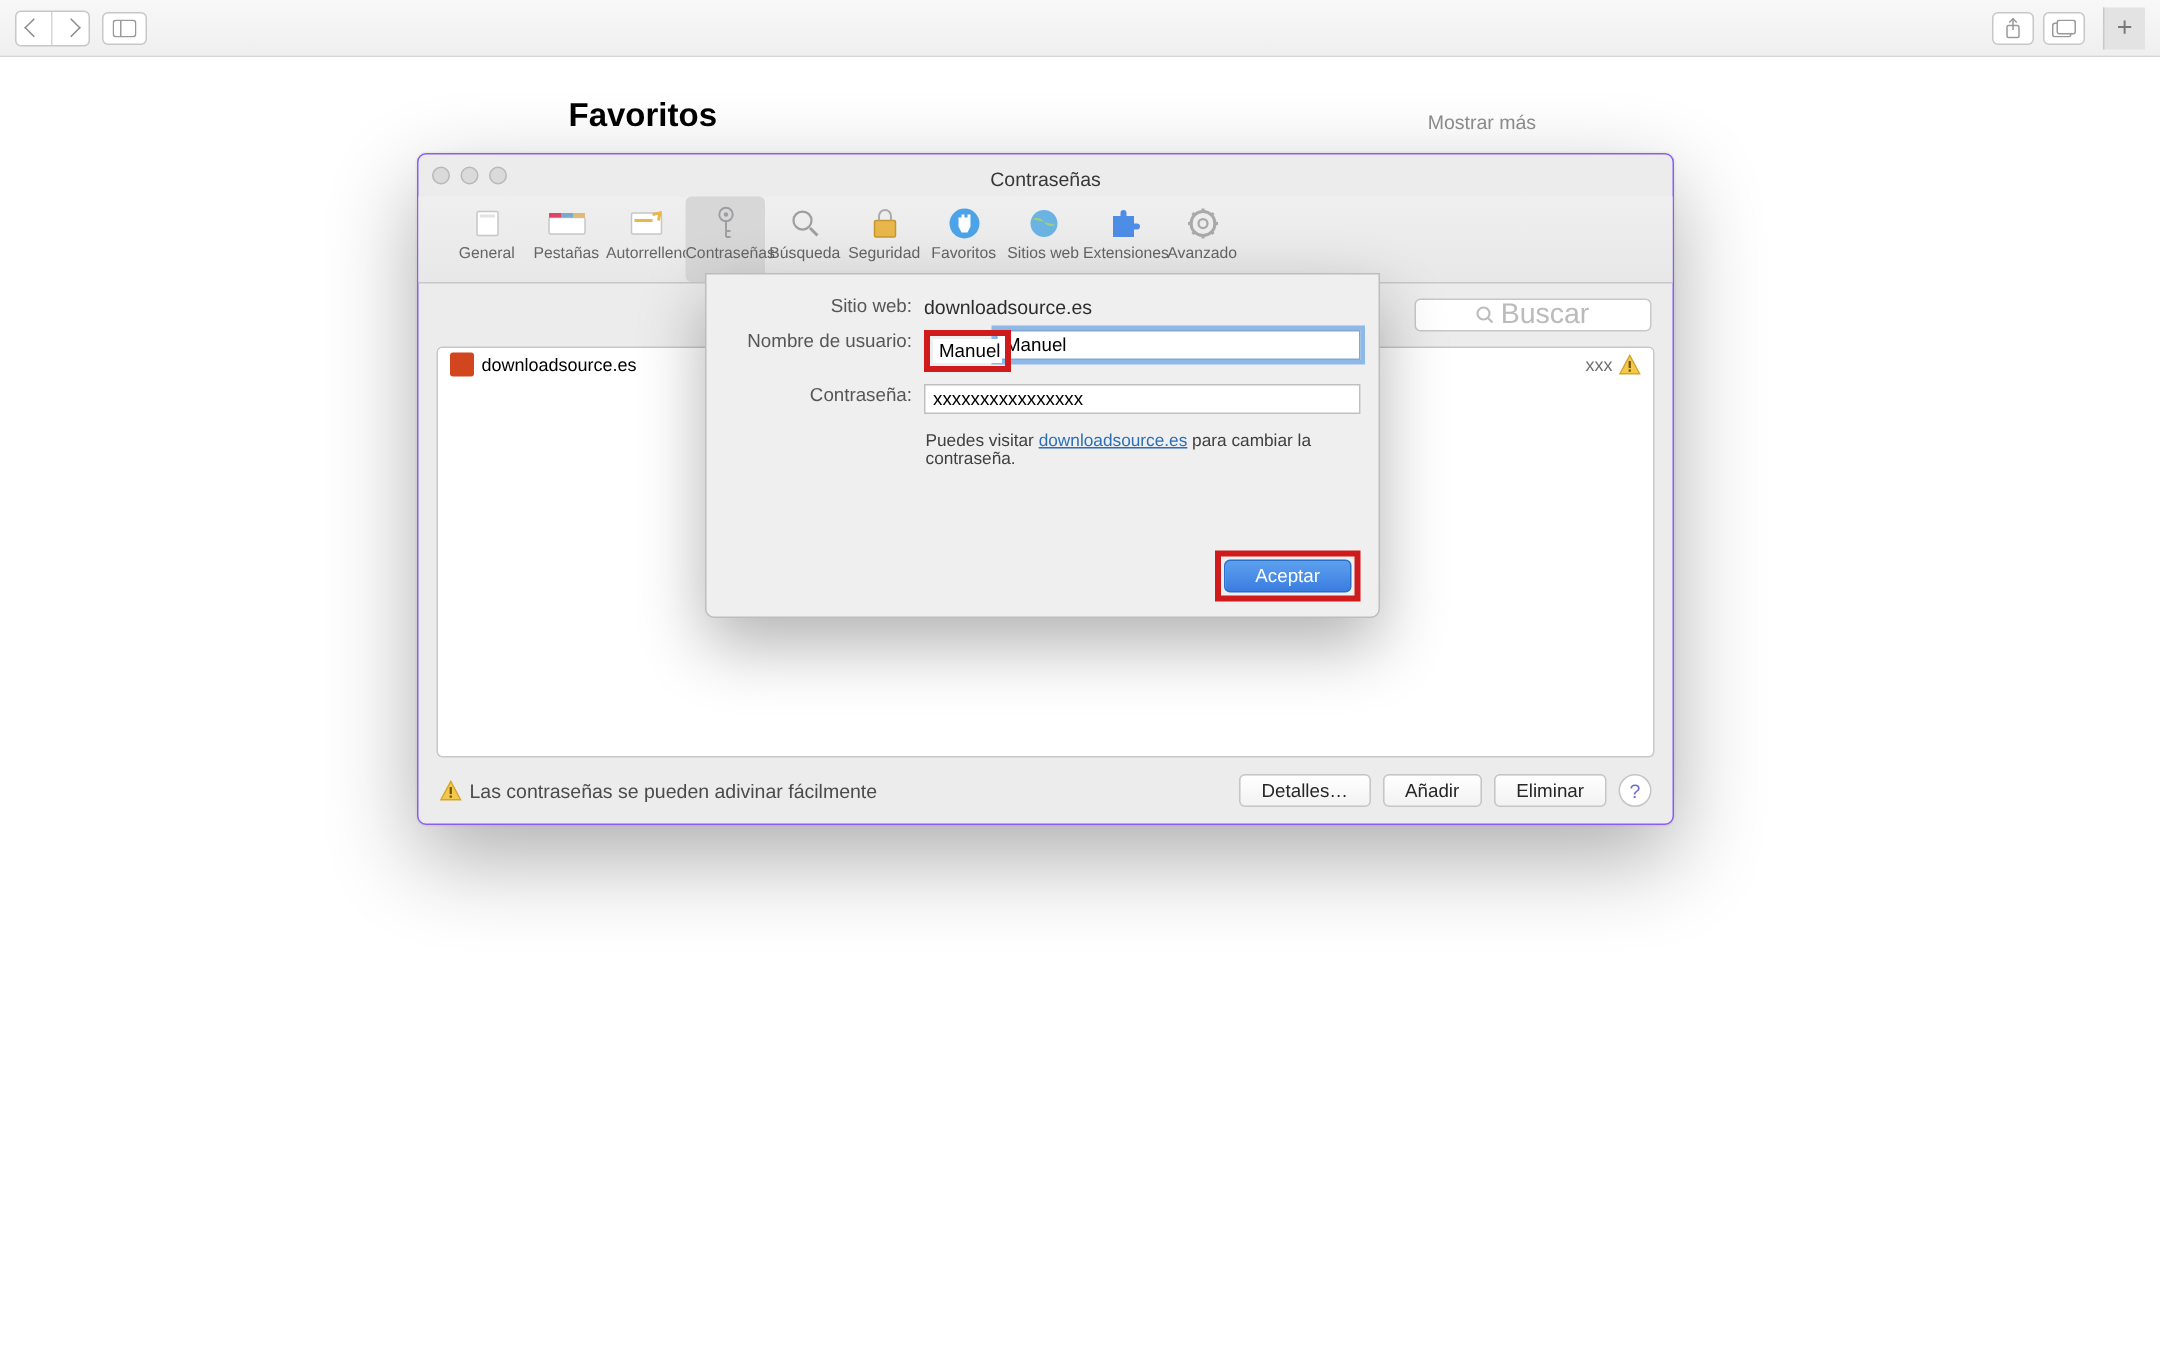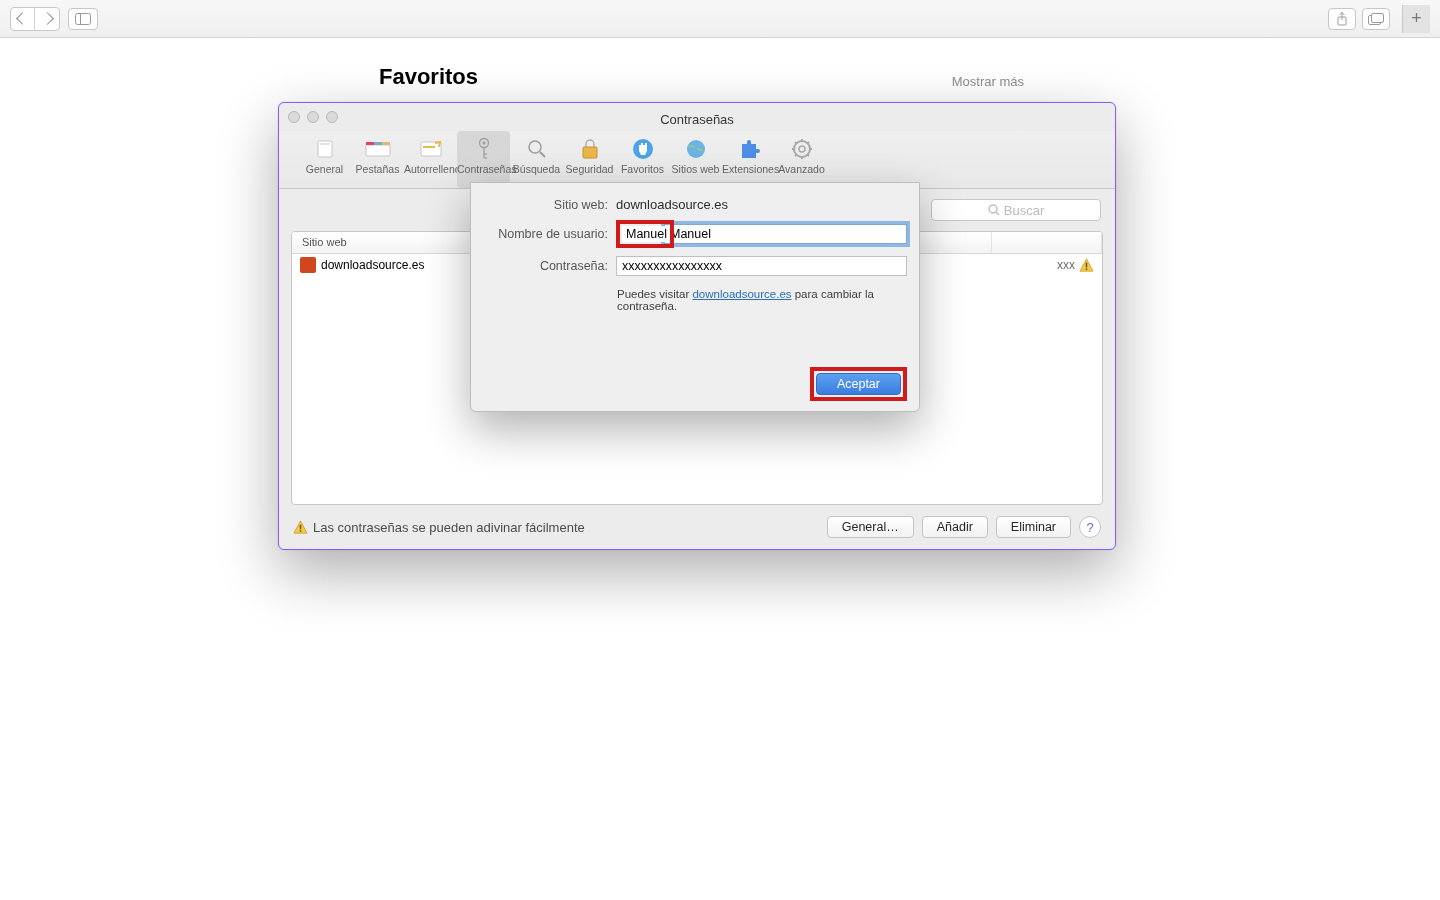--- a/index.html
+++ b/index.html
@@ -34,33 +34,33 @@
 
 .content{position:absolute;left:12px;right:12px;top:94px;bottom:44px;background:#fff;border:1px solid #c7c7c8;border-radius:4px;overflow:hidden}
 .colhead{height:22px;background:linear-gradient(#fff,#f3f3f3);border-bottom:1px solid #d9d9d9;display:flex;font-size:11px;color:#535353}
 .colhead div{padding:4px 10px;border-right:1px solid #e3e3e3}
 .row{height:22px;display:flex;align-items:center;font-size:12px;background:#fff}
 .row .c1{padding-left:8px;display:flex;align-items:center;gap:5px;width:463px}
 .row .c3{margin-left:auto;margin-right:8px;color:#6e6e6e;display:flex;align-items:center;gap:4px}
 .favicon{width:16px;height:16px;background:#d1451f;border-radius:2px}
 
 
-.prefs-search{position:absolute;right:14px;top:96px;width:170px;height:22px;border:1px solid #c7c7c8;border-radius:4px;background:#fff;display:flex;align-items:center;justify-content:center;color:#bbb;font-size:13px}
+.prefs-search{position:absolute;right:14px;top:96px;width:158px;height:22px;border:1px solid #c7c7c8;border-radius:4px;background:#fff;display:flex;align-items:center;justify-content:center;color:#bbb;font-size:19px}
 .prefs-search svg{margin-right:4px}
 
 
 .bottom{position:absolute;left:14px;right:14px;bottom:9px;height:26px;display:flex;align-items:center;gap:8px}
 .warn-text{color:#4b4b4b;font-size:13px;display:flex;align-items:center;gap:5px}
 .spacer{flex:1}
 .mac-btn{padding:0 14px;height:22px;border:1px solid #c5c5c7;border-radius:4px;background:linear-gradient(#fff,#f2f2f2);font-size:12.5px;color:#262626}
 .help{width:22px;height:22px;border:1px solid #c5c5c7;border-radius:50%;display:flex;align-items:center;justify-content:center;color:#6b6bd1;font-size:13px;background:#fff}
 
 
 .sheet{position:absolute;left:470px;top:182px;width:450px;height:230px;background:#efefef;border:1px solid #bdbdbf;border-radius:0 0 6px 6px;box-shadow:0 18px 45px rgba(0,0,0,.3)}
-.sheet .fr{display:flex;align-items:center;padding:4px 12px;font-size:12.5px}
+.sheet .fr{display:flex;padding:4px 12px;font-size:12.5px}
 .sheet .lbl{width:125px;text-align:right;margin-right:8px;color:#565656}
 .sheet input.tf{flex:1;height:20px;border:1px solid #c0c0c2;padding:1px 5px;font-size:12.5px;background:#fff}
 .sheet input.tf.focus{outline:3px solid #8db8e8;border-color:#82a8d2}
 .hl-red{border:4px solid #cf1b1b;display:inline-block;padding:0}
 .sheet .sitetxt{font-size:13px;color:#2c2c2c}
 .sheet .msg{padding:4px 12px 0 145px;font-size:11.5px;color:#3f3f3f;display:flex;gap:6px}
 .sheet .msg2{padding:8px 12px 0 146px;font-size:11.5px;color:#3f3f3f}
 .sheet .msg2 a{color:#2b6fb7;text-decoration:underline}
 .accept-wrap{position:absolute;right:12px;bottom:10px;border:4px solid #cf1b1b;padding:2px}
 .accept{height:22px;padding:0 20px;border:1px solid #2a6fc6;border-radius:4px;background:linear-gradient(#5da0ef,#3b7de0);color:#fff;font-size:12.5px}
@@ -198,25 +198,20 @@
 
   <div class="prefs-search">
     <svg width="12" height="12">
         <circle cx="5" cy="5" r="4" fill="none" stroke="#bbb" stroke-width="1.4"></circle>
         <line x1="8" y1="8" x2="11" y2="11" stroke="#bbb" stroke-width="1.4"></line>
       </svg>
     <span>Buscar</span>
   </div>
 
   <div class="content" style="top:128px">
-    <div class="colhead">
-      <div style="width:463px">Sitio web</div>
-      <div style="flex:1"></div>
-      <div style="width:110px"></div>
-    </div>
     <div class="row">
       <div class="c1">
           <span class="favicon"></span>
           <span>downloadsource.es</span>
         </div>
       <div class="c3">
           <span>xxx</span>
         <svg class="warn-ic" viewBox="0 0 16 16">
             <path d="M8 1 L15 14 H1 Z" fill="#f2c94c" stroke="#d4a52a"></path>
             <rect x="7.2" y="5" width="1.6" height="5" fill="#705200"></rect>
@@ -229,21 +224,21 @@
   <div class="bottom">
     <div class="warn-text">
       <svg class="warn-ic" viewBox="0 0 16 16">
           <path d="M8 1 L15 14 H1 Z" fill="#f2c94c" stroke="#d4a52a"></path>
           <rect x="7.2" y="5" width="1.6" height="5" fill="#705200"></rect>
           <rect x="7.2" y="11" width="1.6" height="1.6" fill="#705200"></rect>
         </svg>
       <span>Las contraseñas se pueden adivinar fácilmente</span>
     </div>
     <div class="spacer"></div>
-    <button class="mac-btn">General…</button>
+    <button class="mac-btn">Detalles…</button>
     <button class="mac-btn">Añadir</button>
     <button class="mac-btn">Eliminar</button>
     <div class="help">?</div>
   </div>
 </div>
 
 <div class="sheet">
   <div style="height:10px"></div>
   <div class="fr">
     <span class="lbl">Sitio web:</span>

